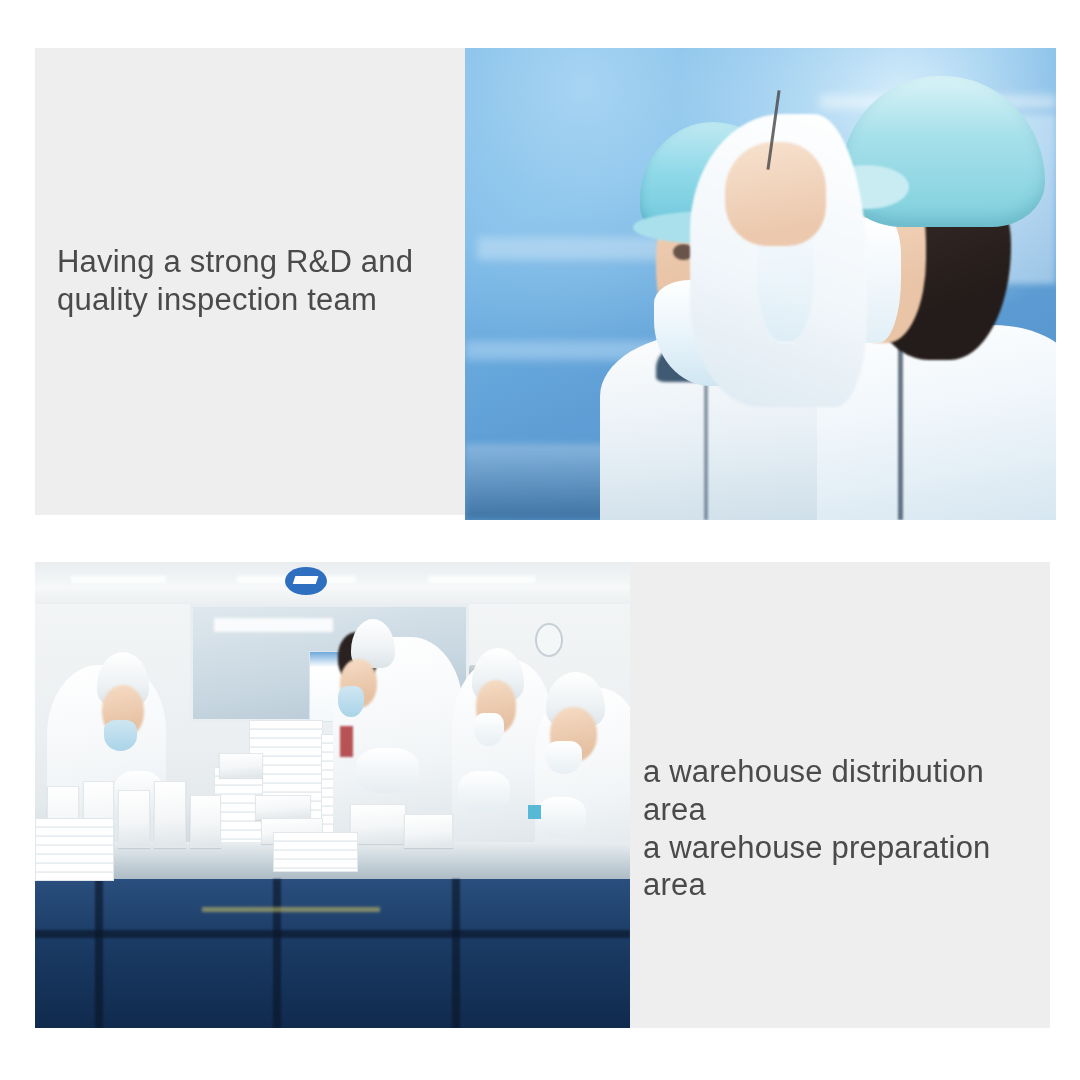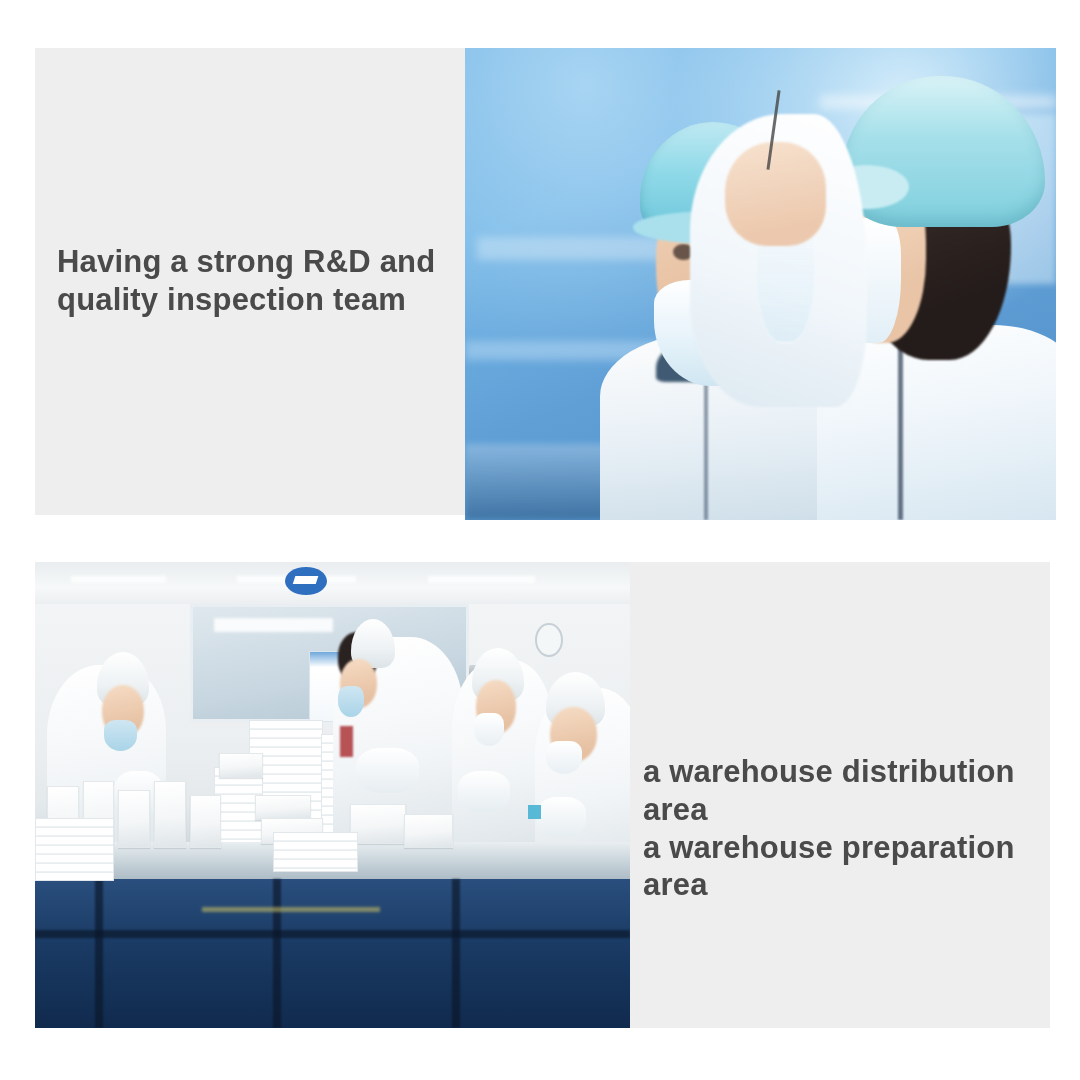--- a/index.html
+++ b/index.html
@@ -22,21 +22,21 @@
   }
   .photo {
     position: absolute;
     overflow: hidden;
   }
   .caption {
     position: absolute;
     color: #4a4a4a;
     font-size: 31px;
     line-height: 1.22;
-    font-weight: 700;
+    font-weight: 400;
     letter-spacing: 0.2px;
     white-space: pre-line;
   }
 
   
   #top-gray-panel   { left: 35px;  top: 48px;  width: 430px; height: 467px; }
   #top-photo        { left: 465px; top: 48px;  width: 591px; height: 472px; }
   #top-caption      { left: 57px;  top: 243px; width: 400px; }
 
   

